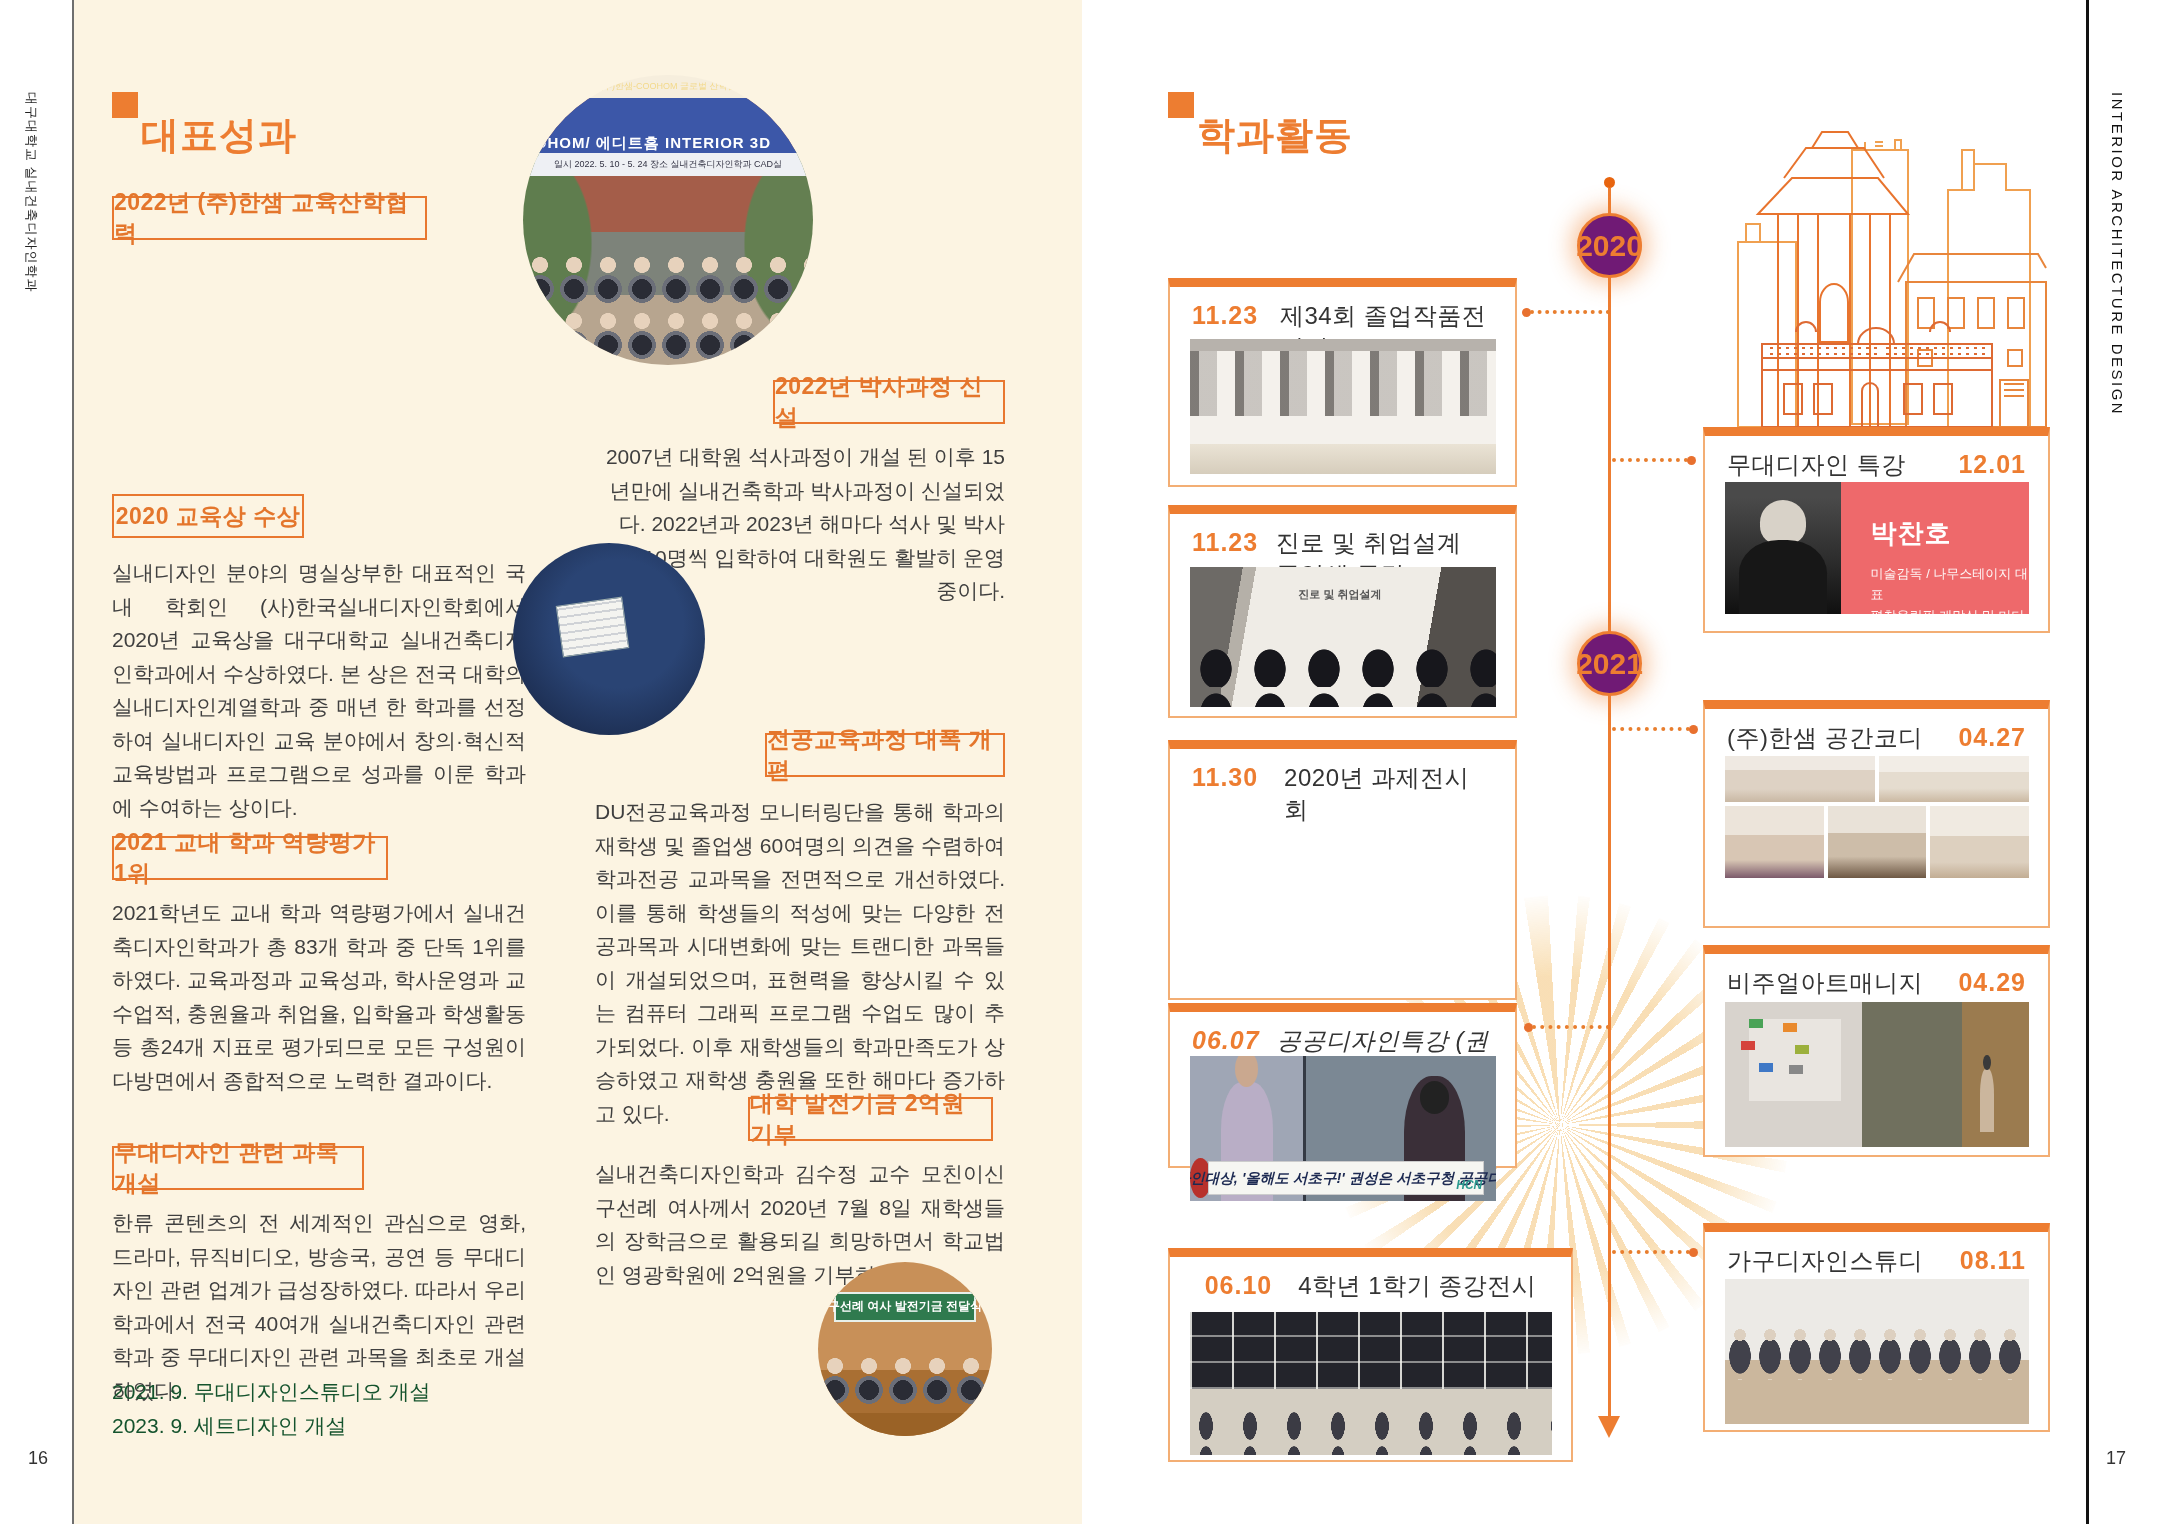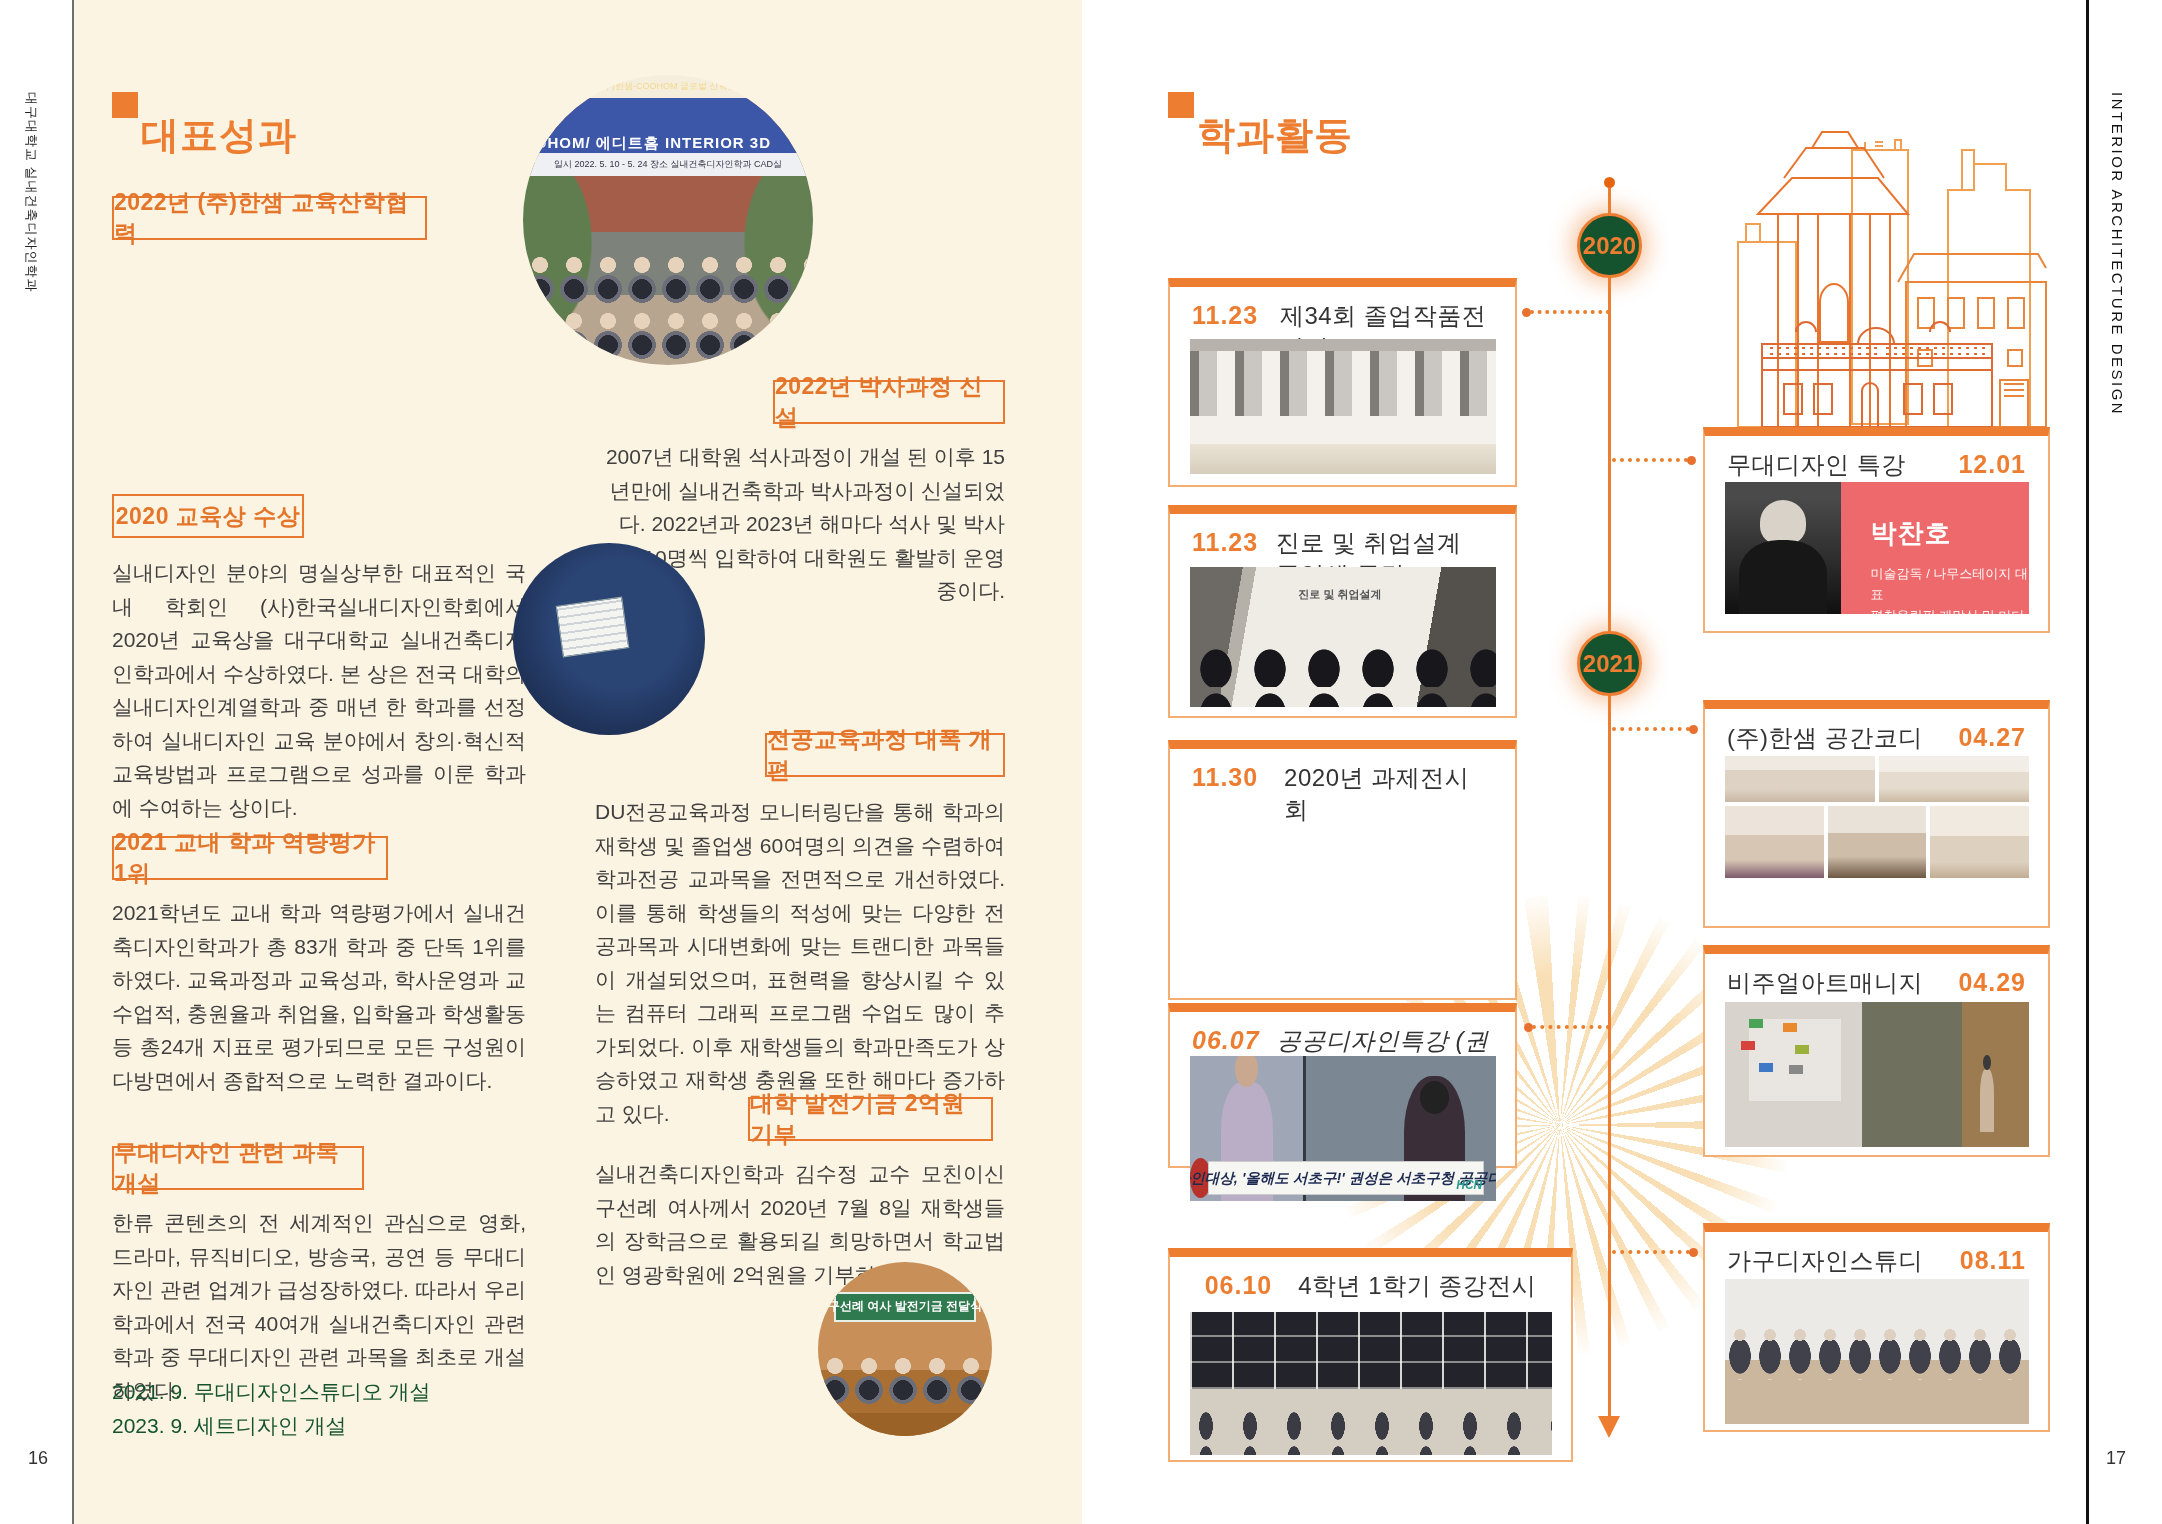--- a/index.html
+++ b/index.html
@@ -48,23 +48,23 @@
       #c89058 0 62%, #a96f33 62% 100%);}
   .c3 .banner-green{position:absolute;left:9%;right:9%;top:17%;height:15%;background:#2f7a4e;color:#fff;
       font-size:12px;font-weight:bold;display:flex;align-items:center;justify-content:center;white-space:nowrap;
       border:2px solid #e8f0ea;}
   .c3 .crowd{height:34%;bottom:12%;}
   .c3 .table{position:absolute;left:0;right:0;bottom:0;height:13%;background:#9a6226;}
 
   
   .tl-line{position:absolute;left:1608px;top:188px;width:3px;height:1230px;background:#ED7D31;z-index:1;}
   .tl-dot{position:absolute;left:1604px;top:177px;width:11px;height:11px;border-radius:50%;background:#E8650F;z-index:1;}
-  .tl-badge{position:absolute;left:1577px;width:65px;height:65px;border-radius:50%;background:#14532d;
+  .tl-badge{position:absolute;left:1577px;width:65px;height:65px;border-radius:50%;background:#701a75;
       border:3px solid #ED7D31;box-sizing:border-box;display:flex;align-items:center;justify-content:center;
-      font-size:24px;font-weight:bold;color:#ED7D31;z-index:2;box-shadow:0 0 22px 6px rgba(240,130,50,.45);}
+      font-size:30px;font-weight:bold;color:#ED7D31;z-index:2;box-shadow:0 0 22px 6px rgba(240,130,50,.45);}
   .tl-arrow{position:absolute;left:1598px;top:1416px;width:0;height:0;z-index:1;
       border-left:11px solid rgba(0,0,0,0);border-right:11px solid rgba(0,0,0,0);border-top:22px solid #ED7D31;}
   .dotline{position:absolute;border-top:4px dotted #E87E2E;z-index:1;}
   .ddot{position:absolute;width:9px;height:9px;border-radius:50%;background:#E8702E;z-index:1;}
   .sunburst{position:absolute;left:1330px;top:895px;width:460px;height:460px;border-radius:50%;z-index:0;
       background:repeating-conic-gradient(from -6deg at 50% 50%, rgba(247,213,158,.8) 0 3deg, rgba(255,255,255,0) 3deg 10.5deg);
       -webkit-mask:radial-gradient(circle, rgba(0,0,0,.95) 0 46%, rgba(0,0,0,0) 72%);
       mask:radial-gradient(circle, rgba(0,0,0,.95) 0 46%, rgba(0,0,0,0) 72%);}
 
   

